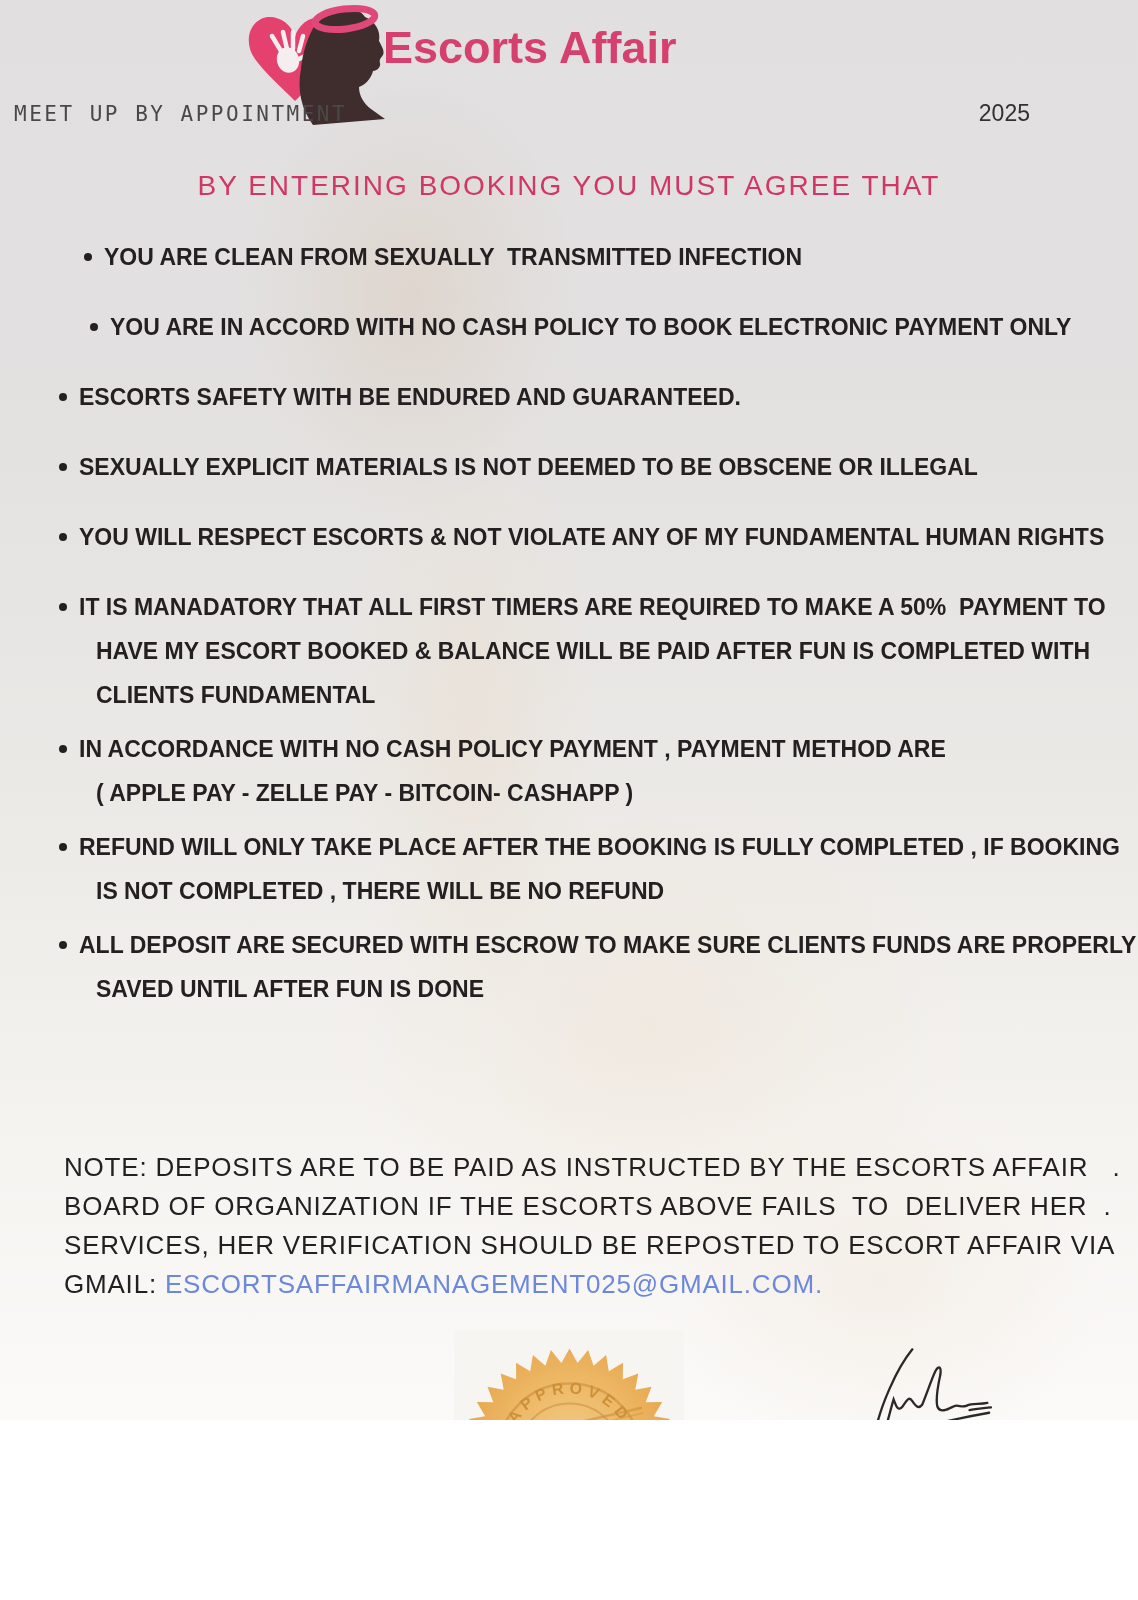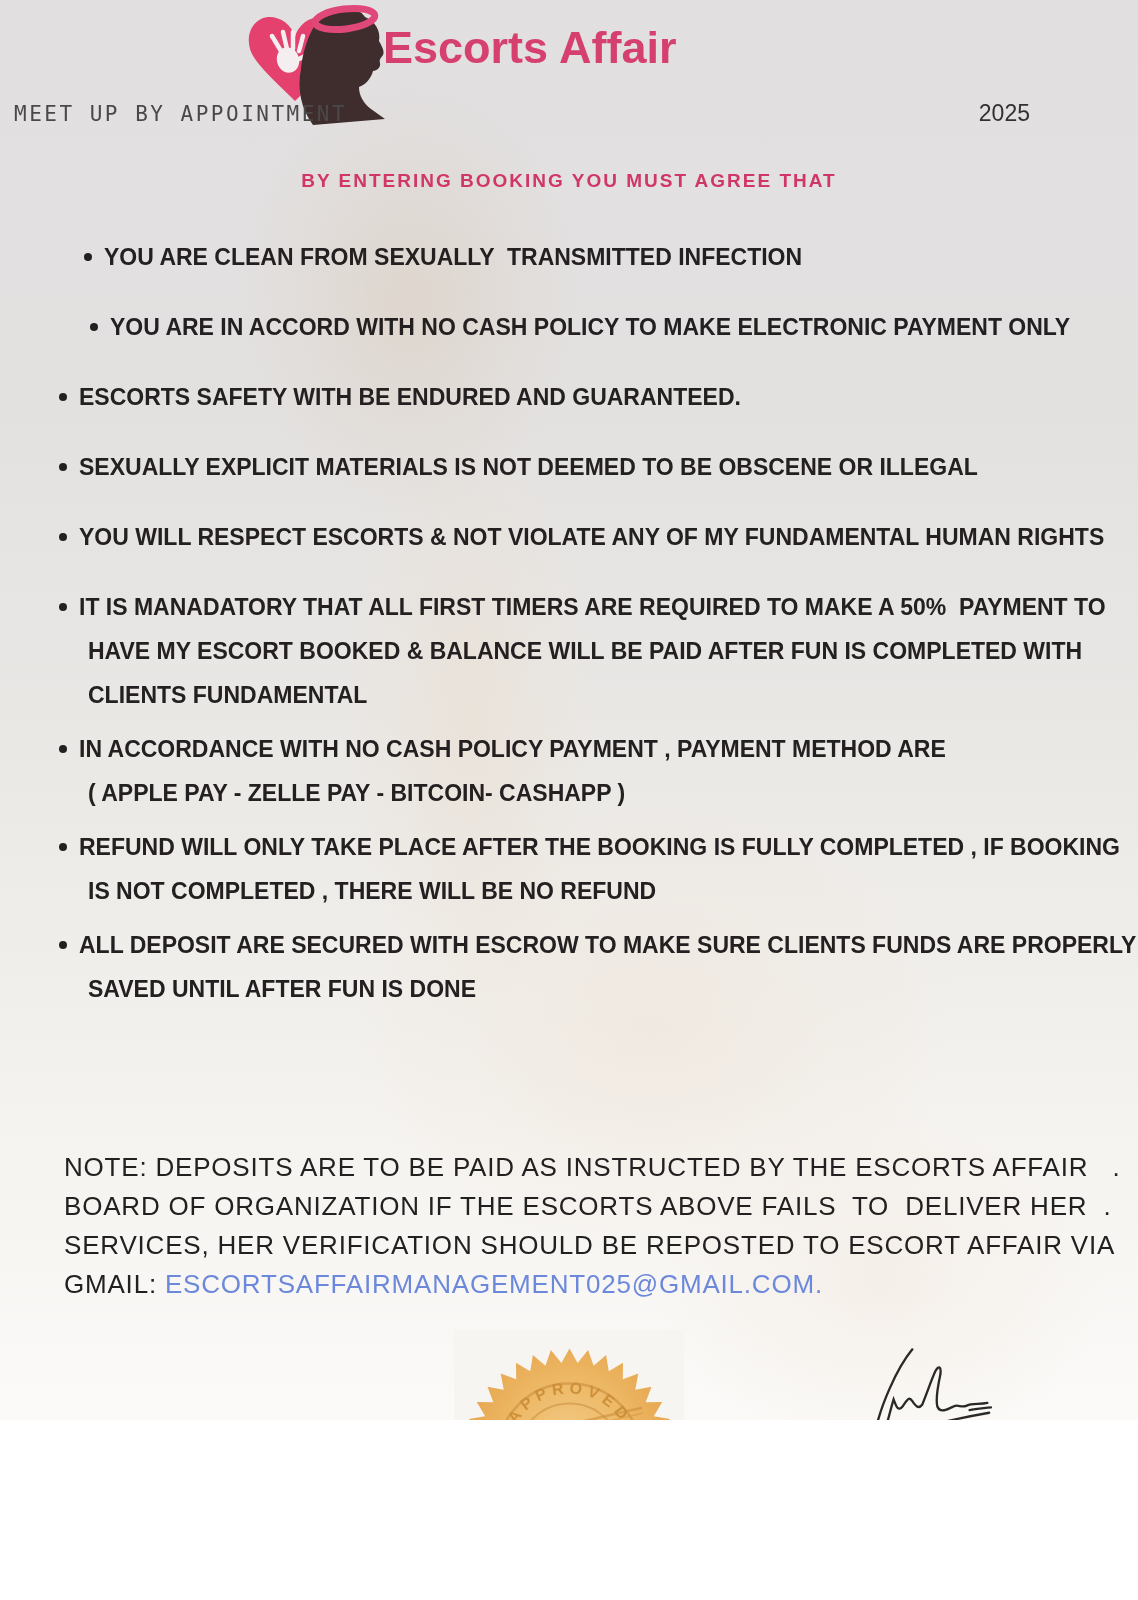--- a/index.html
+++ b/index.html
@@ -14,33 +14,33 @@
       radial-gradient(ellipse 430px 330px at 650px 1030px, rgba(238,227,214,.55), transparent 72%),
       radial-gradient(ellipse 300px 240px at 880px 1280px, rgba(240,229,218,.45), transparent 75%);}
   
   .logo-icon{position:absolute;left:243px;top:3px;}
   .brand{position:absolute;left:383px;top:22px;font-size:45px;font-weight:bold;
     color:#d5406f;letter-spacing:0px;white-space:pre;}
   .tagline{position:absolute;left:14px;top:102px;font-family:"DejaVu Sans Mono","Liberation Mono",monospace;
     font-size:21px;letter-spacing:2.5px;color:#4b4849;white-space:pre;}
   .year{position:absolute;right:108px;top:100px;font-size:23px;color:#333031;}
   .heading{position:absolute;left:0;right:0;top:170px;text-align:center;
-    font-size:19px;font-weight:bold;letter-spacing:2px;color:#d03767;white-space:pre;}
+    font-size:28px;font-weight:normal;letter-spacing:2px;color:#d03767;white-space:pre;}
   
   .terms{position:absolute;left:57px;top:235px;right:30px;list-style:none;margin:0;padding:0;}
   .terms li{position:relative;padding-left:22px;margin-bottom:26px;
     font-size:23px;font-weight:bold;color:#242021;line-height:44px;}
   .terms li.tight{margin-bottom:10px;}
   .terms li::before{content:"";position:absolute;left:2px;top:18px;width:8px;height:8px;
     border-radius:50%;background:#242021;}
   .terms .ind-a{margin-left:18px;}
   .terms .ind-b{margin-left:25px;}
   .terms .ind-c{margin-left:31px;}
   .tline{display:block;white-space:pre;}
-  .tline.cont{margin-left:9px;}
+  .tline.cont{margin-left:17px;}
   
   .note{position:absolute;left:64px;top:1148px;width:1010px;
     font-size:26px;line-height:39px;letter-spacing:.8px;color:#232021;}
   .nline{display:block;white-space:pre;}
   .email{color:#6c88db;text-decoration:none;white-space:pre;}
   
   .seal-wrap{position:absolute;left:50%;top:1330px;transform:translateX(-50%);
     width:230px;height:270px;background:#f7f5f2;display:flex;align-items:flex-start;justify-content:center;}
   .seal-wrap svg{margin-top:18px;}
   
@@ -74,21 +74,21 @@
   <div class="tagline">MEET UP BY APPOINTMENT</div>
   <div class="year">2025</div>
 
   <div class="heading">BY ENTERING BOOKING YOU MUST AGREE THAT</div>
 
   <ul class="terms">
     <li class="ind-b">
       <span class="tline">YOU ARE CLEAN FROM SEXUALLY  TRANSMITTED INFECTION</span>
     </li>
     <li class="ind-c">
-      <span class="tline">YOU ARE IN ACCORD WITH NO CASH POLICY TO MAKE ELECTRONIC PAYMENT ONLY</span>
+      <span class="tline">YOU ARE IN ACCORD WITH NO CASH POLICY TO BOOK ELECTRONIC PAYMENT ONLY</span>
     </li>
     <li>
       <span class="tline">ESCORTS SAFETY WITH BE ENDURED AND GUARANTEED.</span>
     </li>
     <li>
       <span class="tline">SEXUALLY EXPLICIT MATERIALS IS NOT DEEMED TO BE OBSCENE OR ILLEGAL</span>
     </li>
     <li>
       <span class="tline">YOU WILL RESPECT ESCORTS &amp; NOT VIOLATE ANY OF MY FUNDAMENTAL HUMAN RIGHTS</span>
     </li>

